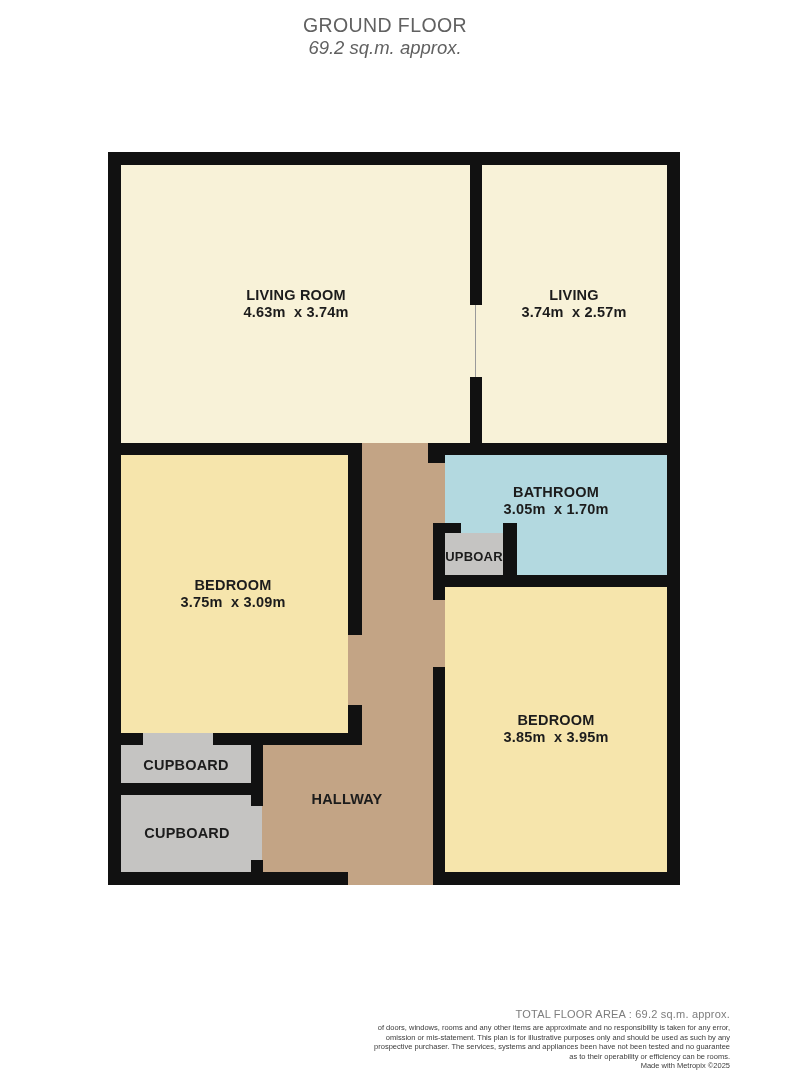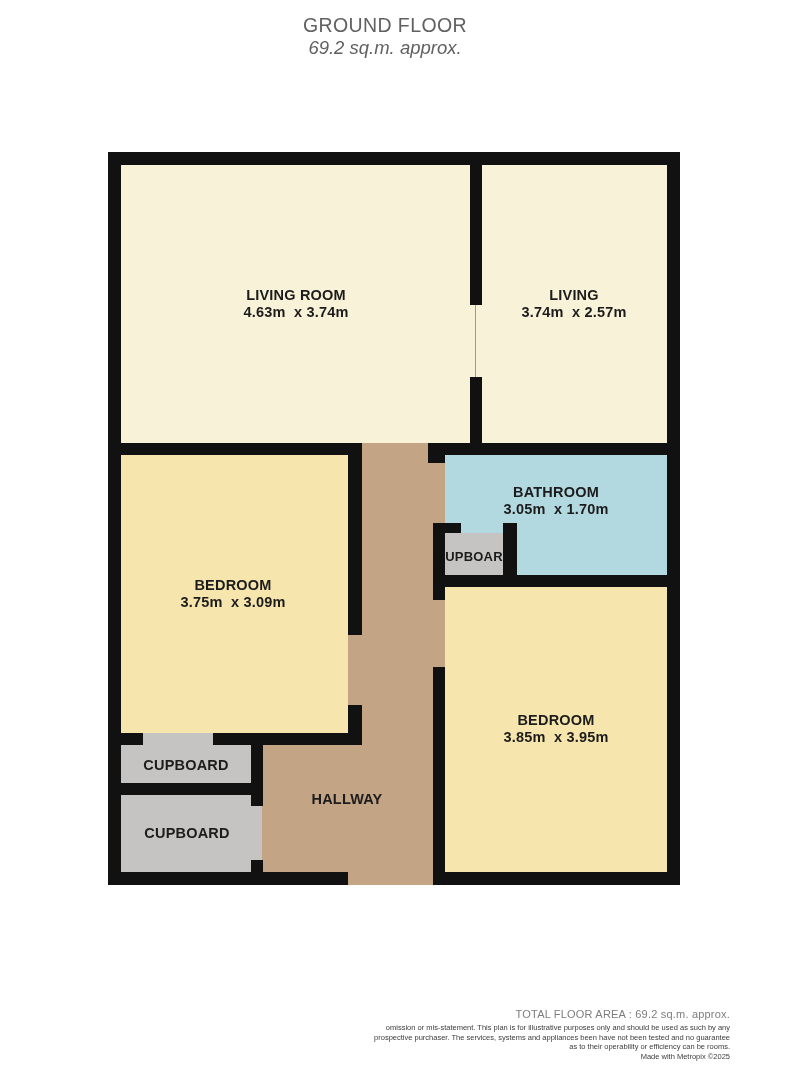--- a/index.html
+++ b/index.html
@@ -104,19 +104,20 @@
   <div class="wall" style="left:503px;top:523px;width:14px;height:54px;"></div>
   <div class="wall" style="left:433px;top:575px;width:234px;height:12px;"></div>
 
   <div class="wall" style="left:251px;top:733px;width:12px;height:62px;"></div>
   <div class="wall" style="left:108px;top:783px;width:155px;height:12px;"></div>
   <div class="wall" style="left:251px;top:795px;width:12px;height:11px;"></div>
   <div class="wall" style="left:251px;top:860px;width:12px;height:12px;"></div>
 
   <div id="footer-block">
     <div class="total">TOTAL FLOOR AREA : 69.2 sq.m. approx.</div>
+    <div class="disc">of doors, windows, rooms and any other items are approximate and no responsibility is taken for any error,</div>
     <div class="disc">omission or mis-statement. This plan is for illustrative purposes only and should be used as such by any</div>
     <div class="disc">prospective purchaser. The services, systems and appliances been have not been tested and no guarantee</div>
     <div class="disc">as to their operability or efficiency can be rooms.</div>
     <div class="credit">Made with Metropix ©2025</div>
   </div>
 
 </div>
 
 </body></html>

